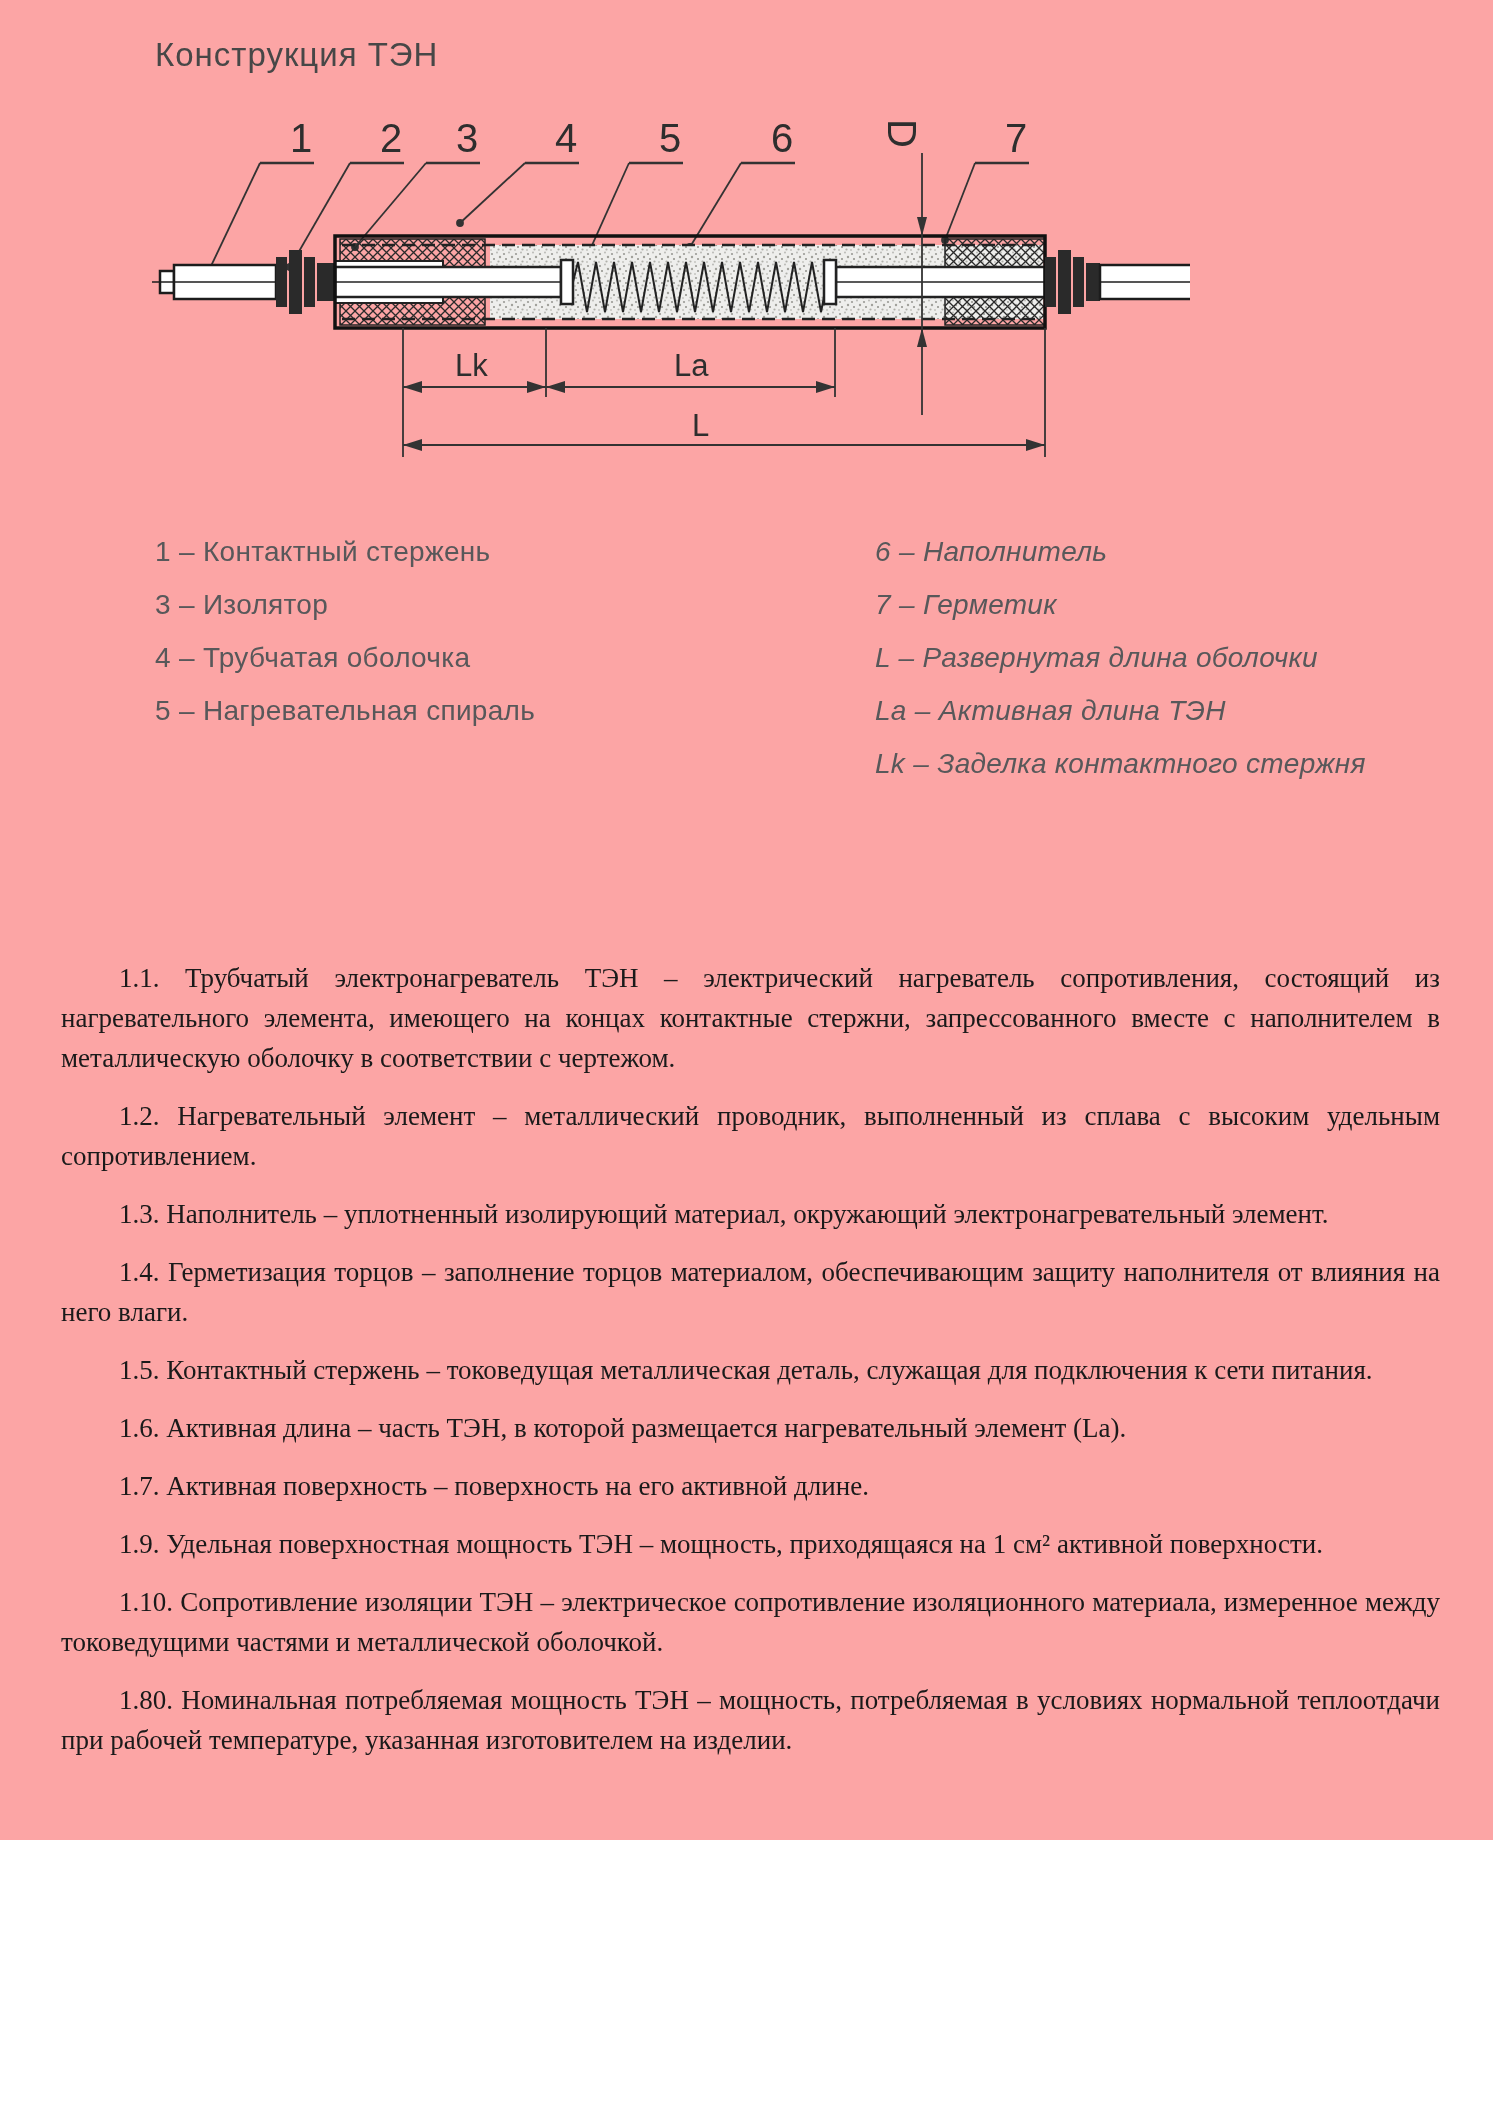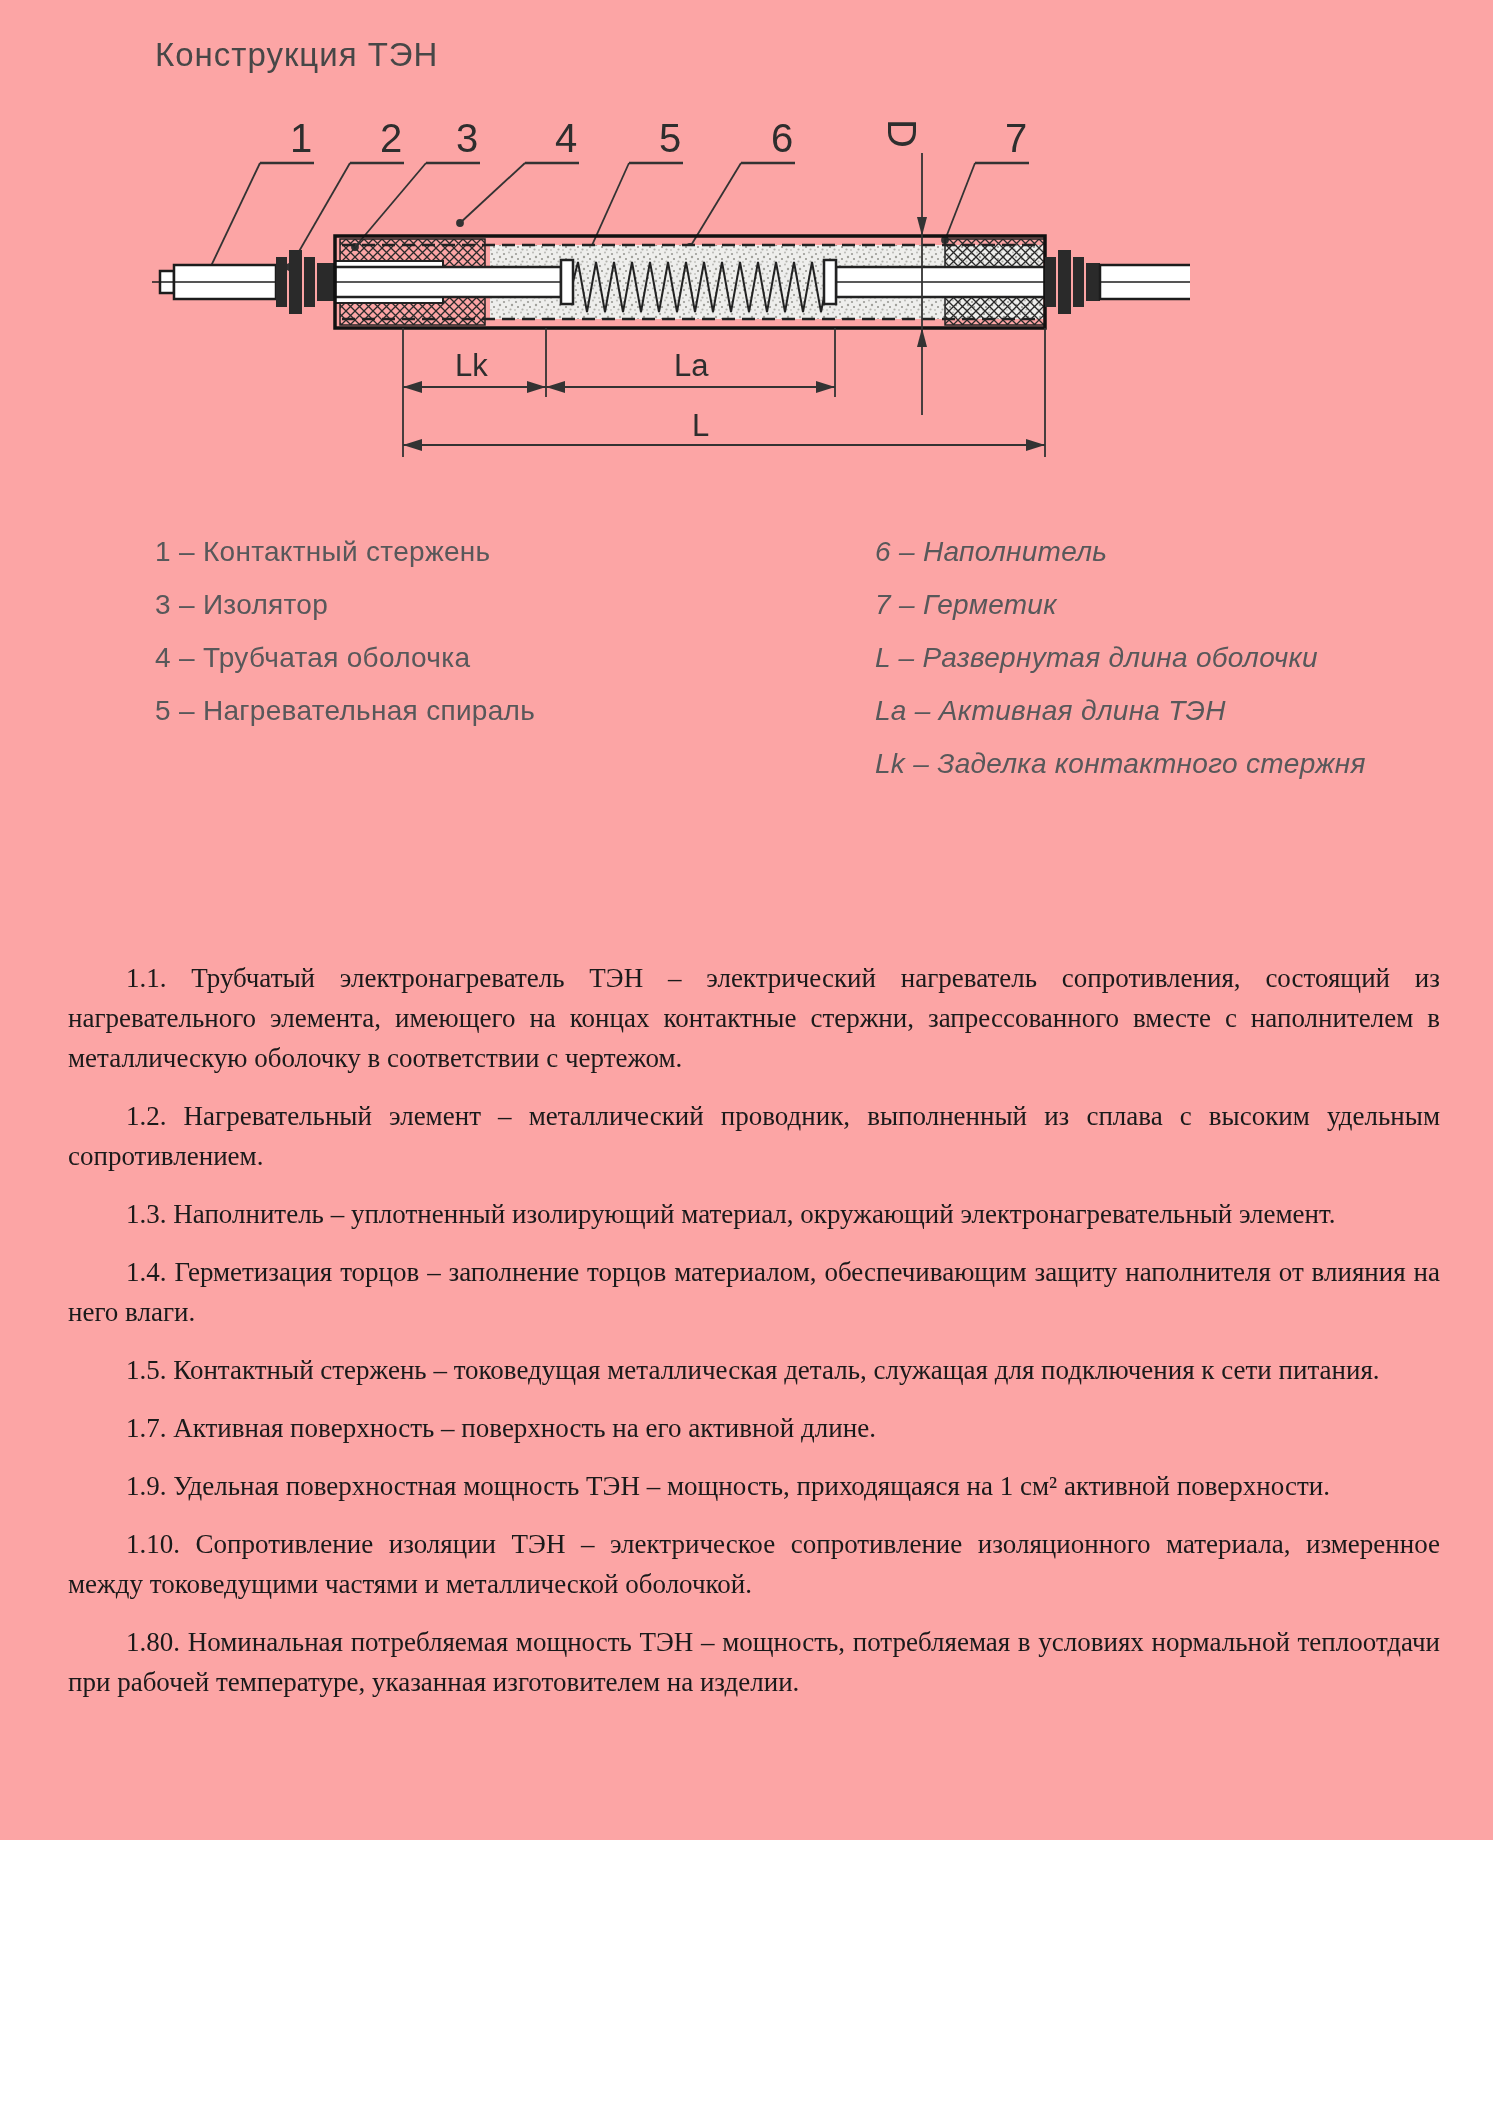--- a/index.html
+++ b/index.html
@@ -8,21 +8,21 @@
   .diagram-title{position:absolute;left:155px;top:36px;font-family:"Liberation Sans",sans-serif;
         font-size:33px;color:#474747;letter-spacing:1px;}
   .legend{position:absolute;top:538px;font-family:"Liberation Sans",sans-serif;font-size:28px;
         color:#58585a;letter-spacing:0.3px;}
   .legend-left{left:155px;}
   .legend-right{left:875px;font-style:italic;}
   .legend-row{height:53px;line-height:27px;white-space:nowrap;}
   .terms-heading{position:absolute;left:112px;top:884px;font-size:29px;font-weight:bold;color:#000;}
   .terms-body{position:absolute;left:57px;top:958px;width:1383px;font-size:27px;line-height:40px;
         text-align:justify;color:#1a1a1a;}
-  .terms-body p{margin:0 0 18px 11px;text-indent:58px;}
+  .terms-body p{margin:0 0 18px 4px;text-indent:58px;}
   svg text.num{font-family:"Liberation Sans",sans-serif;font-size:40px;fill:#2e2e2e;}
   svg text.dim{font-family:"Liberation Sans",sans-serif;font-size:31px;fill:#2e2e2e;}
 </style>
 </head>
 <body>
 
 <div class="page">
 
   <div class="diagram-title">Конструкция ТЭН</div>
 
@@ -148,19 +148,20 @@
     <div class="legend-row">Lk – Заделка контактного стержня</div>
   </div>
 
 
   <div class="terms-body">
     <p>1.1. Трубчатый электронагреватель ТЭН – электрический нагреватель сопротивления, состоящий из нагревательного элемента, имеющего на концах контактные стержни, запрессованного вместе с наполнителем в металлическую оболочку в соответствии с чертежом.</p>
     <p>1.2. Нагревательный элемент – металлический проводник, выполненный из сплава с высоким удельным сопротивлением.</p>
     <p>1.3. Наполнитель – уплотненный изолирующий материал, окружающий электронагревательный элемент.</p>
     <p>1.4. Герметизация торцов – заполнение торцов материалом, обеспечивающим защиту наполнителя от влияния на него влаги.</p>
     <p>1.5. Контактный стержень – токоведущая металлическая деталь, служащая для подключения к сети питания.</p>
+    <p>1.6. Активная длина – часть ТЭН, в которой размещается нагревательный элемент (La).</p>
     <p>1.7. Активная поверхность – поверхность на его активной длине.</p>
     <p>1.9. Удельная поверхностная мощность ТЭН – мощность, приходящаяся на 1 см² активной поверхности.</p>
     <p>1.10. Сопротивление изоляции ТЭН – электрическое сопротивление изоляционного материала, измеренное между токоведущими частями и металлической оболочкой.</p>
     <p>1.80. Номинальная потребляемая мощность ТЭН – мощность, потребляемая в условиях нормальной теплоотдачи при рабочей температуре, указанная изготовителем на изделии.</p>
   </div>
 
 </div>
 
 </body></html>

